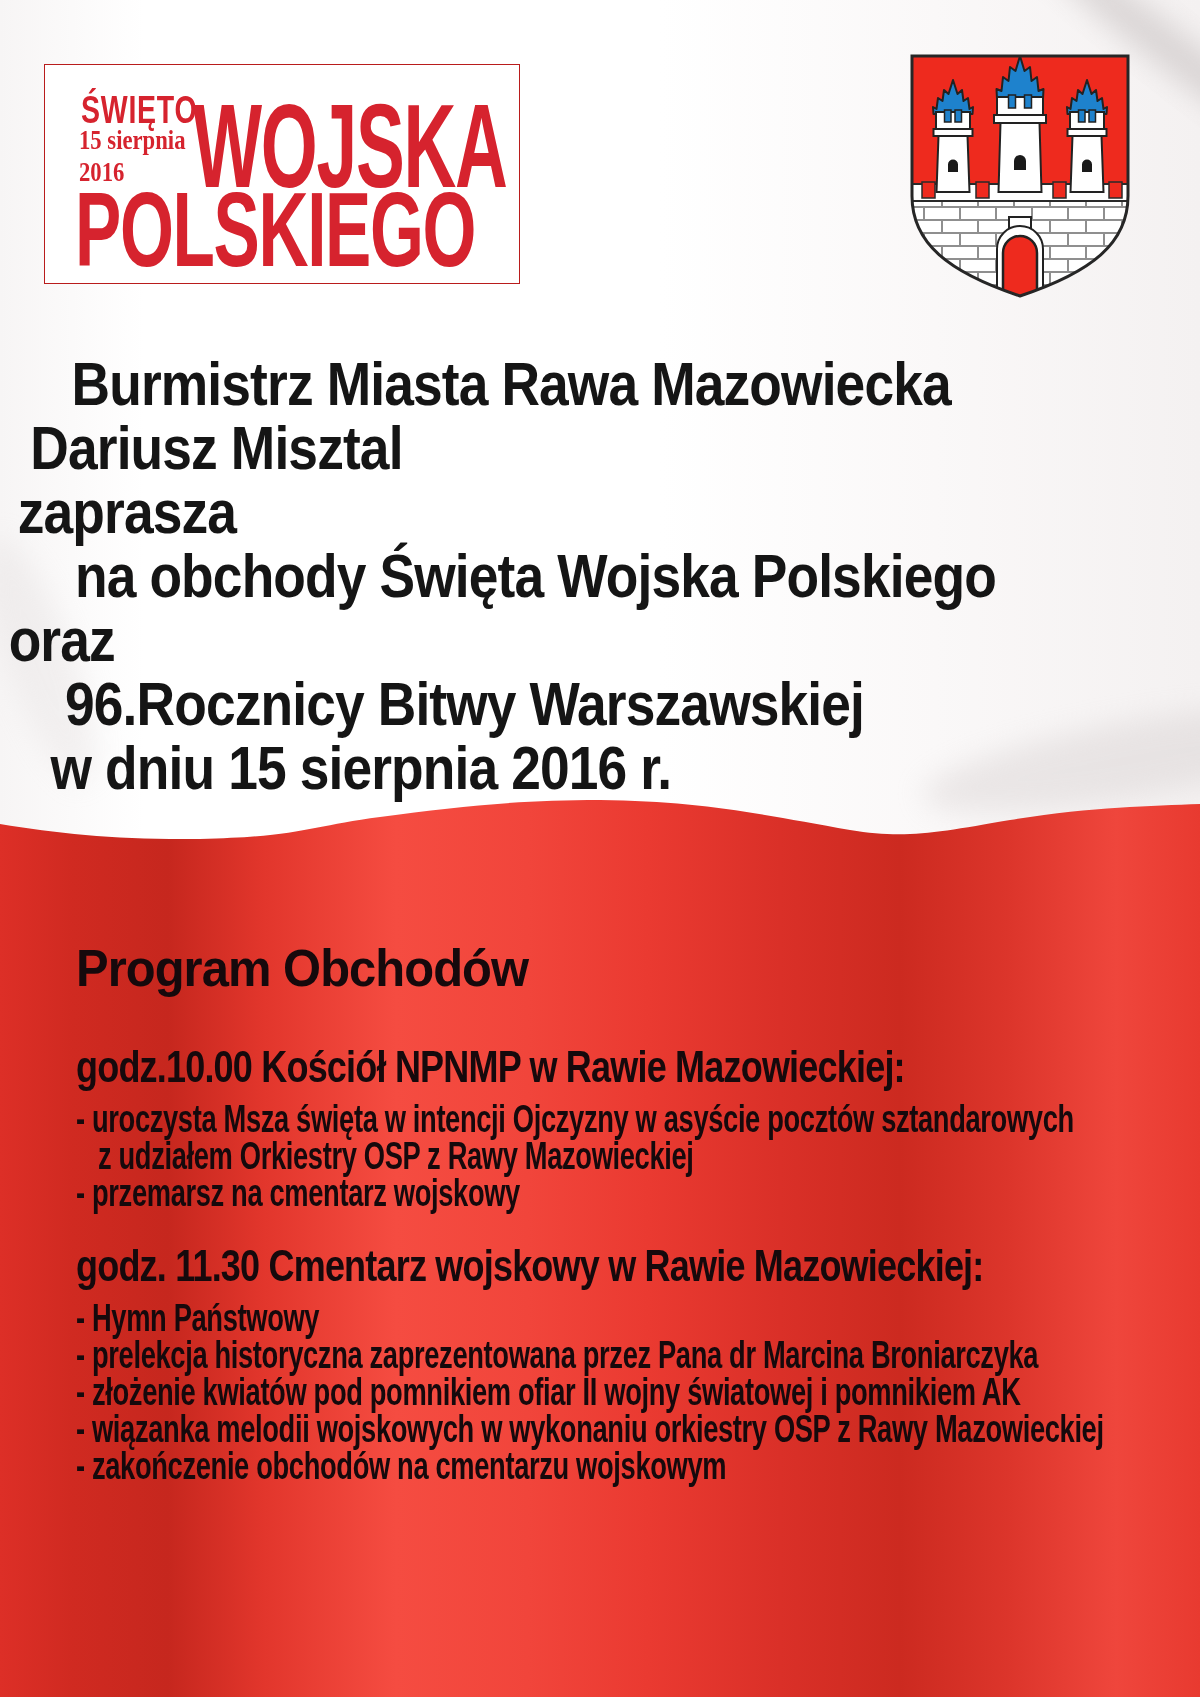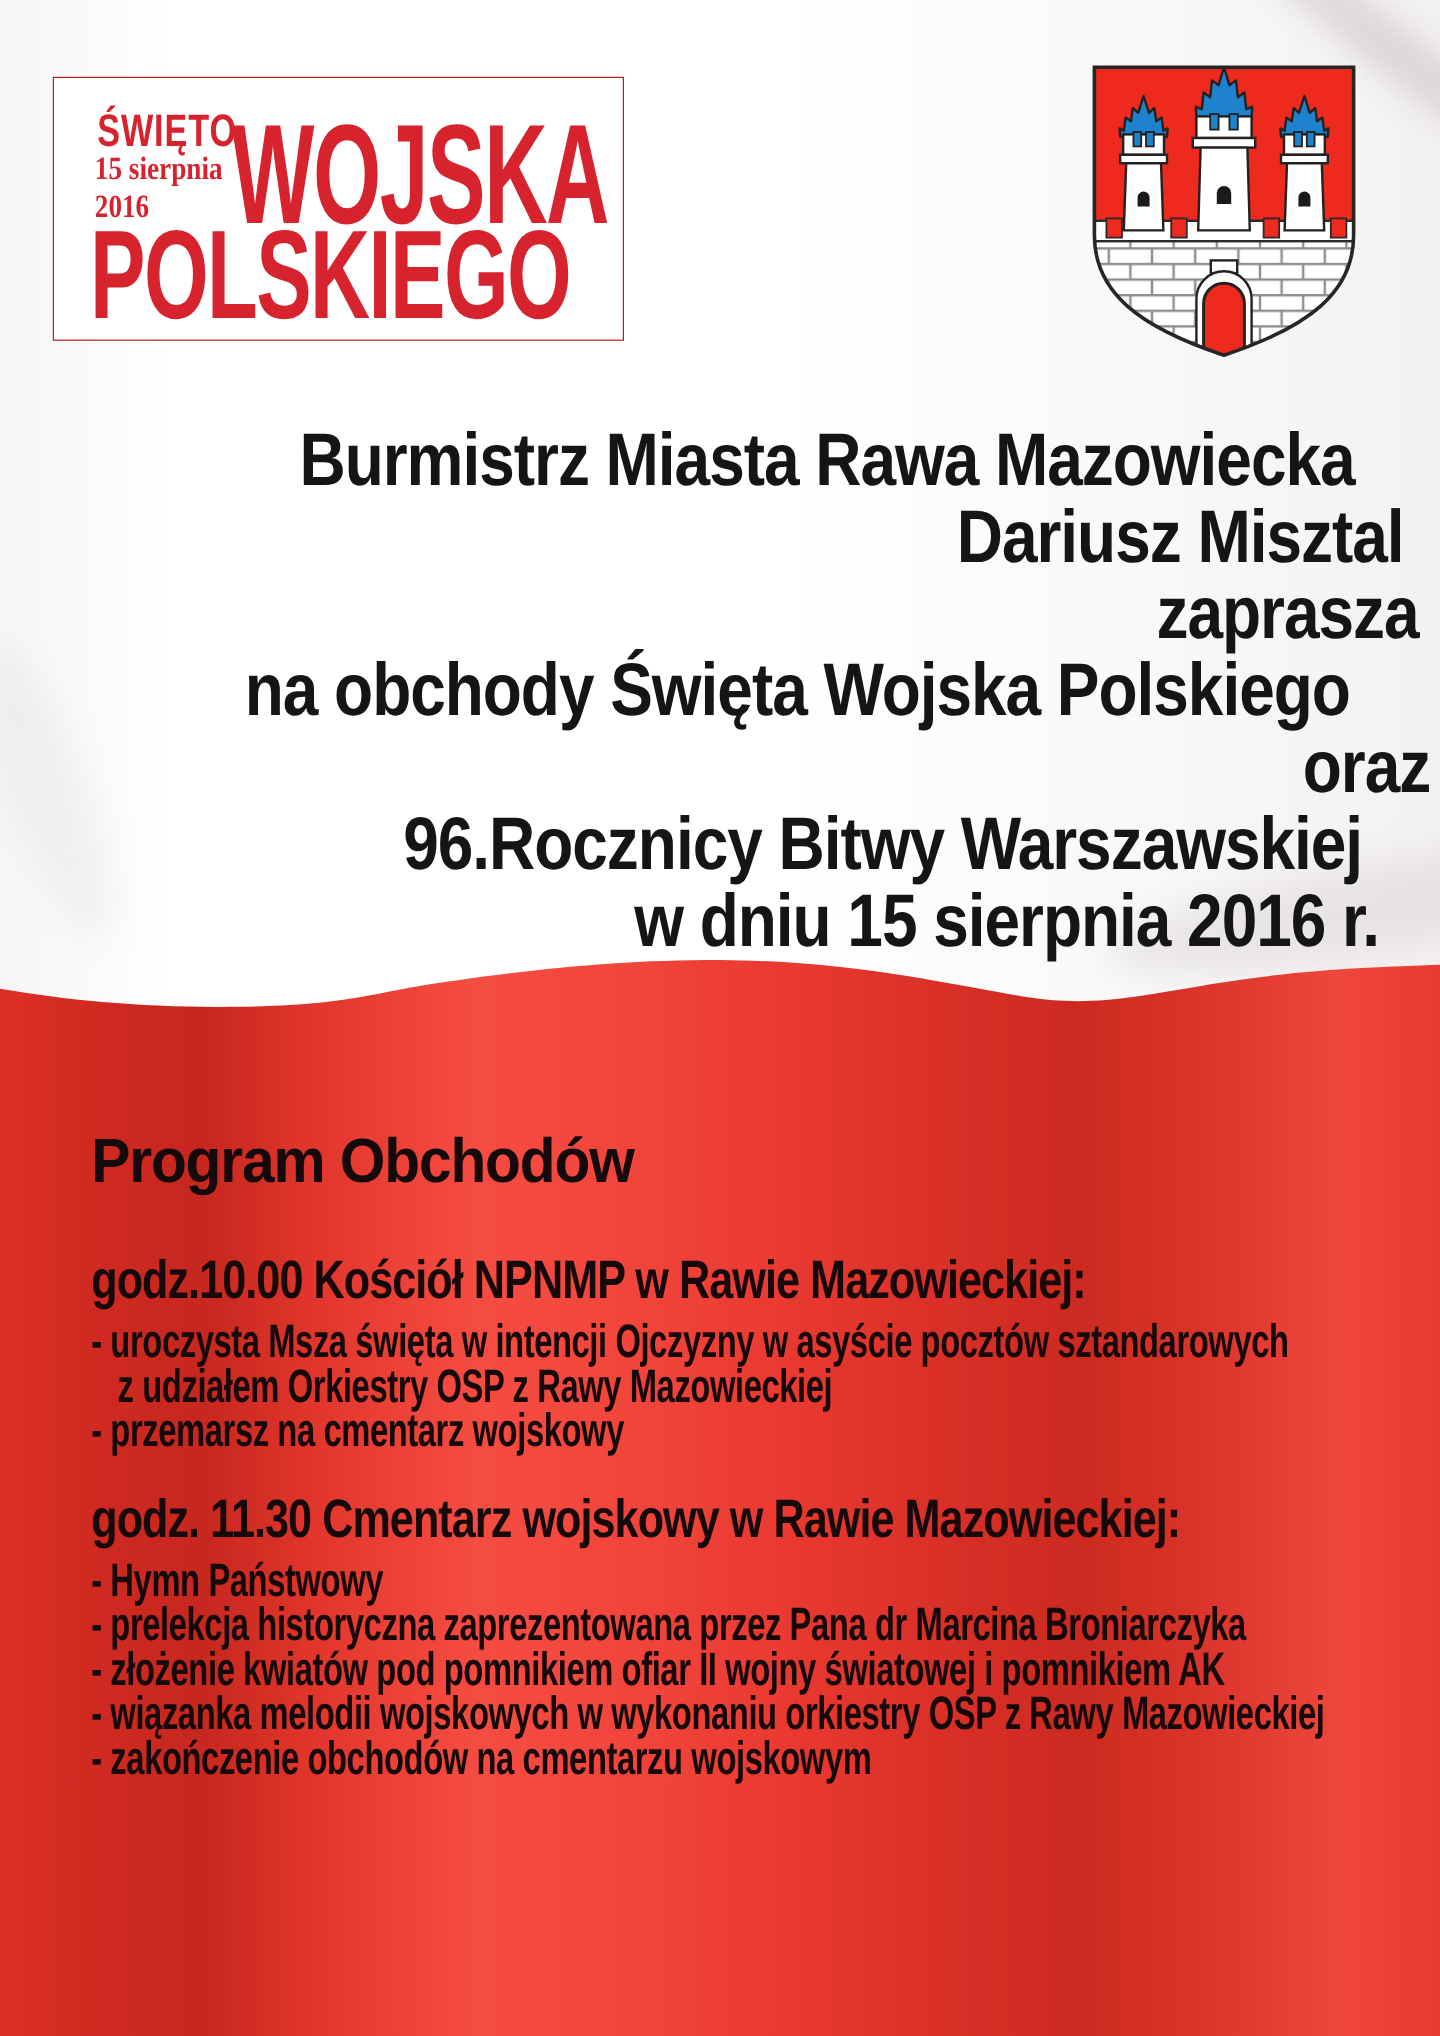--- a/index.html
+++ b/index.html
@@ -42,21 +42,21 @@
     left:30px;top:112px;font-size:105px;font-weight:bold;
     transform:scaleX(0.66);transform-origin:left top;letter-spacing:-2px;
   }
 
   
   .crest{position:absolute;left:906px;top:50px;width:228px;height:252px;}
 
   
   .invitation{
     position:absolute;left:0;top:352px;width:1200px;
-    display:flex;flex-direction:column;align-items:flex-end;
+    display:flex;flex-direction:column;align-items:flex-start;
     color:var(--ink);
   }
   .inv-line{
     white-space:nowrap;font-weight:bold;font-size:62px;line-height:64px;
     transform:scaleX(0.86);transform-origin:center top;
     letter-spacing:-1px;
   }
 
   
   .program{

